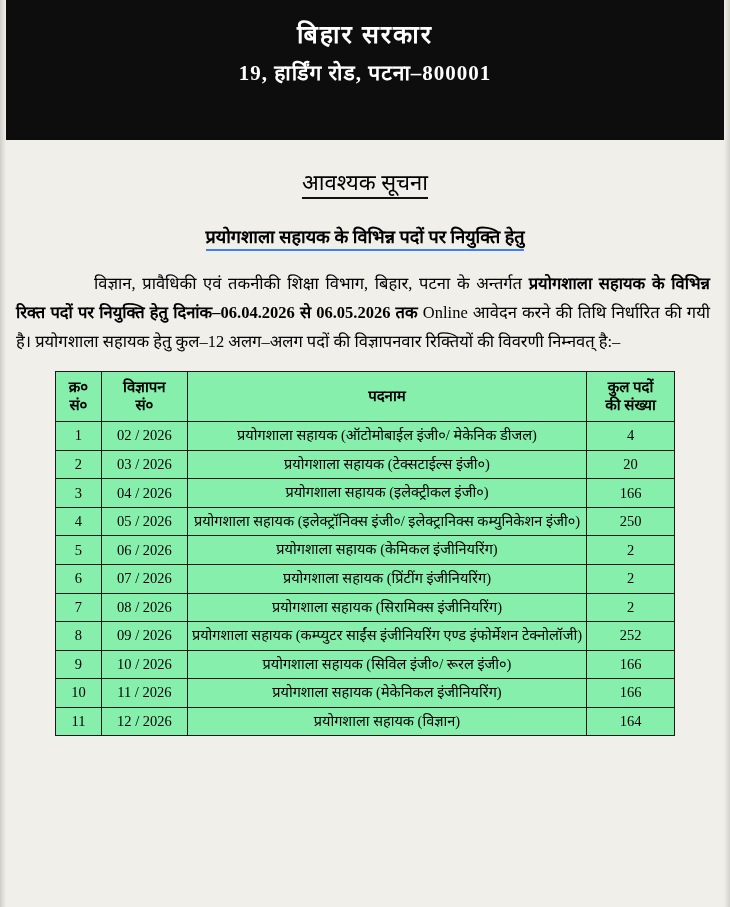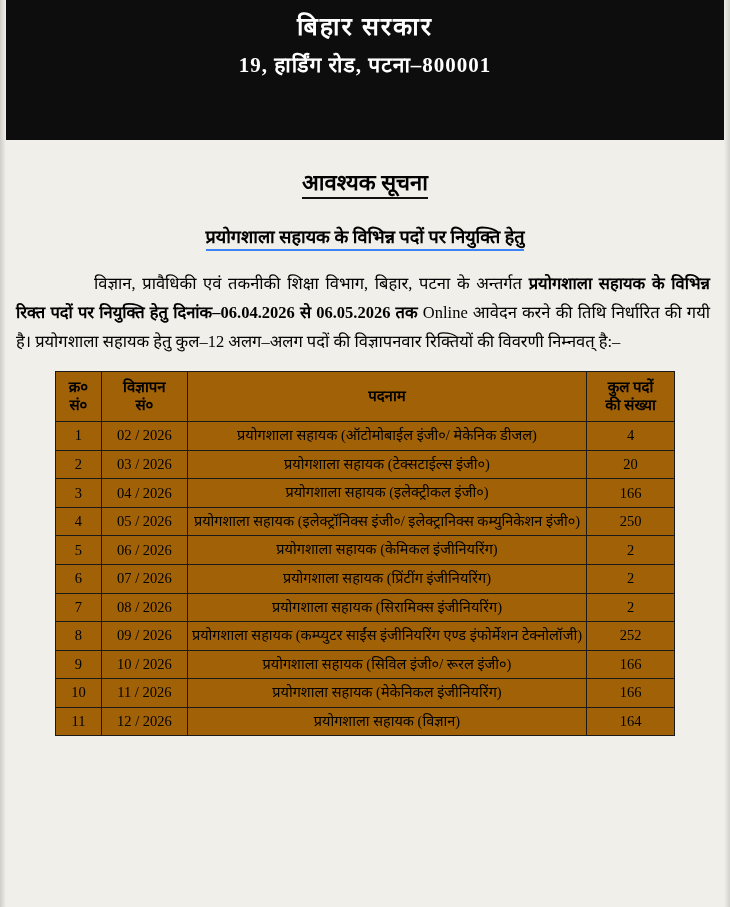--- a/index.html
+++ b/index.html
@@ -25,21 +25,21 @@
     text-align: center;
     padding: 8px 0 10px 0;
     height: 140px;
     box-sizing: border-box;
   }
   .header-line1 {
     font-size: 25px;
     font-weight: bold;
     letter-spacing: 2px;
     line-height: 1.2;
-    margin-top: 4px;
+    margin-top: 12px;
   }
   .header-line2 {
     font-size: 40px;
     font-weight: bold;
     letter-spacing: 1px;
     line-height: 1.25;
     margin-top: 2px;
   }
   .header-line3 {
     font-size: 21px;
@@ -47,21 +47,21 @@
     letter-spacing: 1px;
     margin-top: 8px;
   }
   
   .body-wrap {
     padding: 0 14px;
   }
   .notice-title {
     text-align: center;
     font-size: 22px;
-    font-weight: bold;
+    font-weight: normal;
     margin-top: 26px;
     margin-bottom: 2px;
   }
   .notice-title span {
     border-bottom: 2px solid #111;
     padding-bottom: 2px;
   }
   .subtitle {
     text-align: center;
     font-size: 18px;
@@ -82,21 +82,21 @@
   .para .indent {
     display: inline-block;
     width: 78px;
   }
   .b { font-weight: bold; }
   
   table.vac {
     border-collapse: collapse;
     width: 620px;
     margin: 14px auto 10px auto;
-    background: #a16207;
+    background: #86efac;
   }
   table.vac th, table.vac td {
     border: 1px solid #1a1a1a;
     padding: 4px 4px;
     font-size: 14.5px;
     text-align: center;
     vertical-align: middle;
   }
   table.vac th {
     font-weight: bold;

